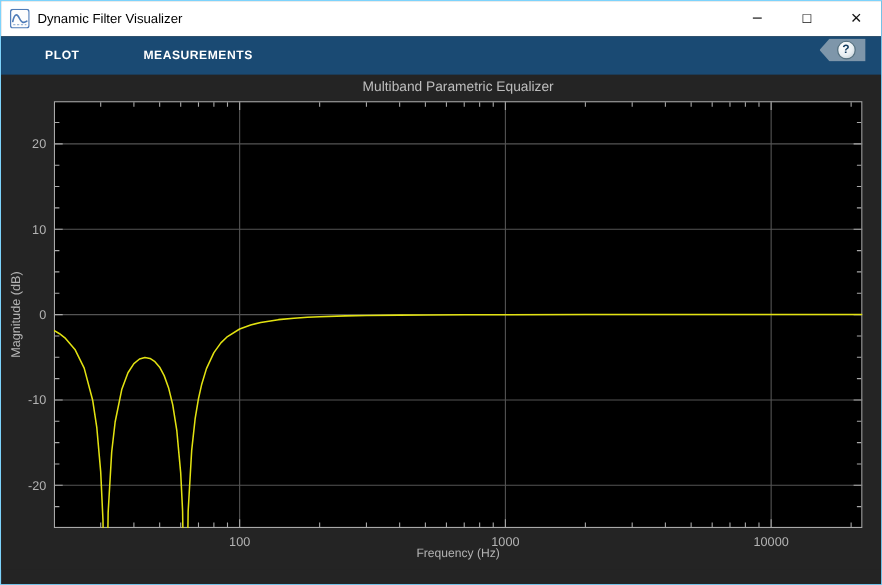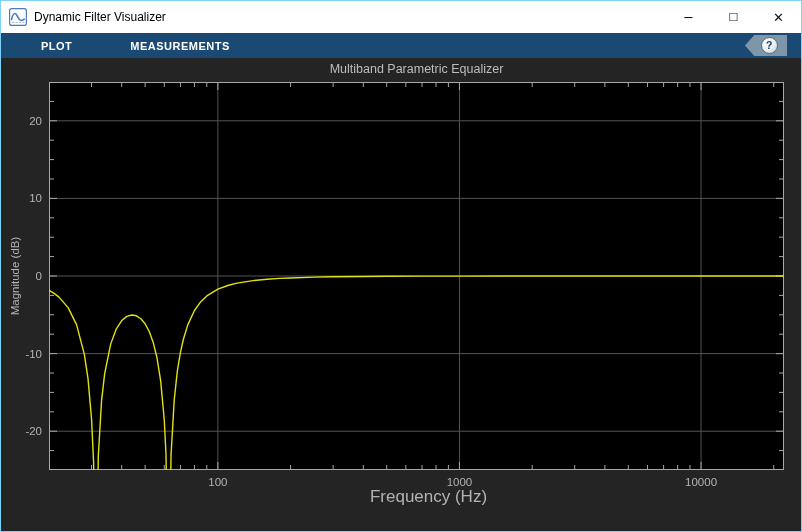--- a/index.html
+++ b/index.html
@@ -24,21 +24,21 @@
   .win-controls { position:absolute; right:0; top:0; height:32px; display:flex; }
   .win-btn {
     width:45px; height:32px; display:flex; align-items:center; justify-content:center;
     font-size:13px; color:#111; background:transparent; border:none;
     font-family:"DejaVu Sans", sans-serif; cursor:default;
   }
   .win-btn.maximize { font-size:11px; }
 
   
   .toolbar {
-    height:25px; background:#1a4a73; display:flex; align-items:center;
+    height:35px; background:#1a4a73; display:flex; align-items:center;
     position:relative;
   }
   .toolbar-tabs { display:flex; height:100%; margin-left:26px; }
   .toolbar-tab {
     height:100%; display:flex; align-items:center; padding:0 14px;
     color:#ffffff; font-size:11px; font-weight:600; letter-spacing:0.5px;
     cursor:default;
   }
   .toolbar-tab + .toolbar-tab { margin-left:30px;text-align:right; }
   .help-wrap {
@@ -55,22 +55,22 @@
     display:flex; align-items:center; justify-content:center; line-height:1;
   }
 
   
   .content { position:relative; width:800px; height:450px; background:#242424;padding-left:33px; }
   .chart-title {
     position:absolute; left:48px; top:4px; width:735px; text-align:center;
     color:#bdbdbd; font-size:12.5px;
   }
   .x-label {
-    position:absolute; left:60px; top:429px; width:735px; text-align:center;
-    color:#b3b3b3; font-size:17px;
+    position:absolute; left:48px; top:429px; width:735px; text-align:center;
+    color:#b3b3b3; font-size:11px;
   }
   .y-label {
     position:absolute; left:14px; top:218px; color:#b3b3b3; font-size:11.5px;
     transform:translate(-50%,-50%) rotate(-90deg); white-space:nowrap;
   }
   .plot-svg { position:absolute; left:0; top:0; }
 
   
   .statusbar {
     height:23px; background:#e7e7e7; border-top:1px solid #bdbdbd;

